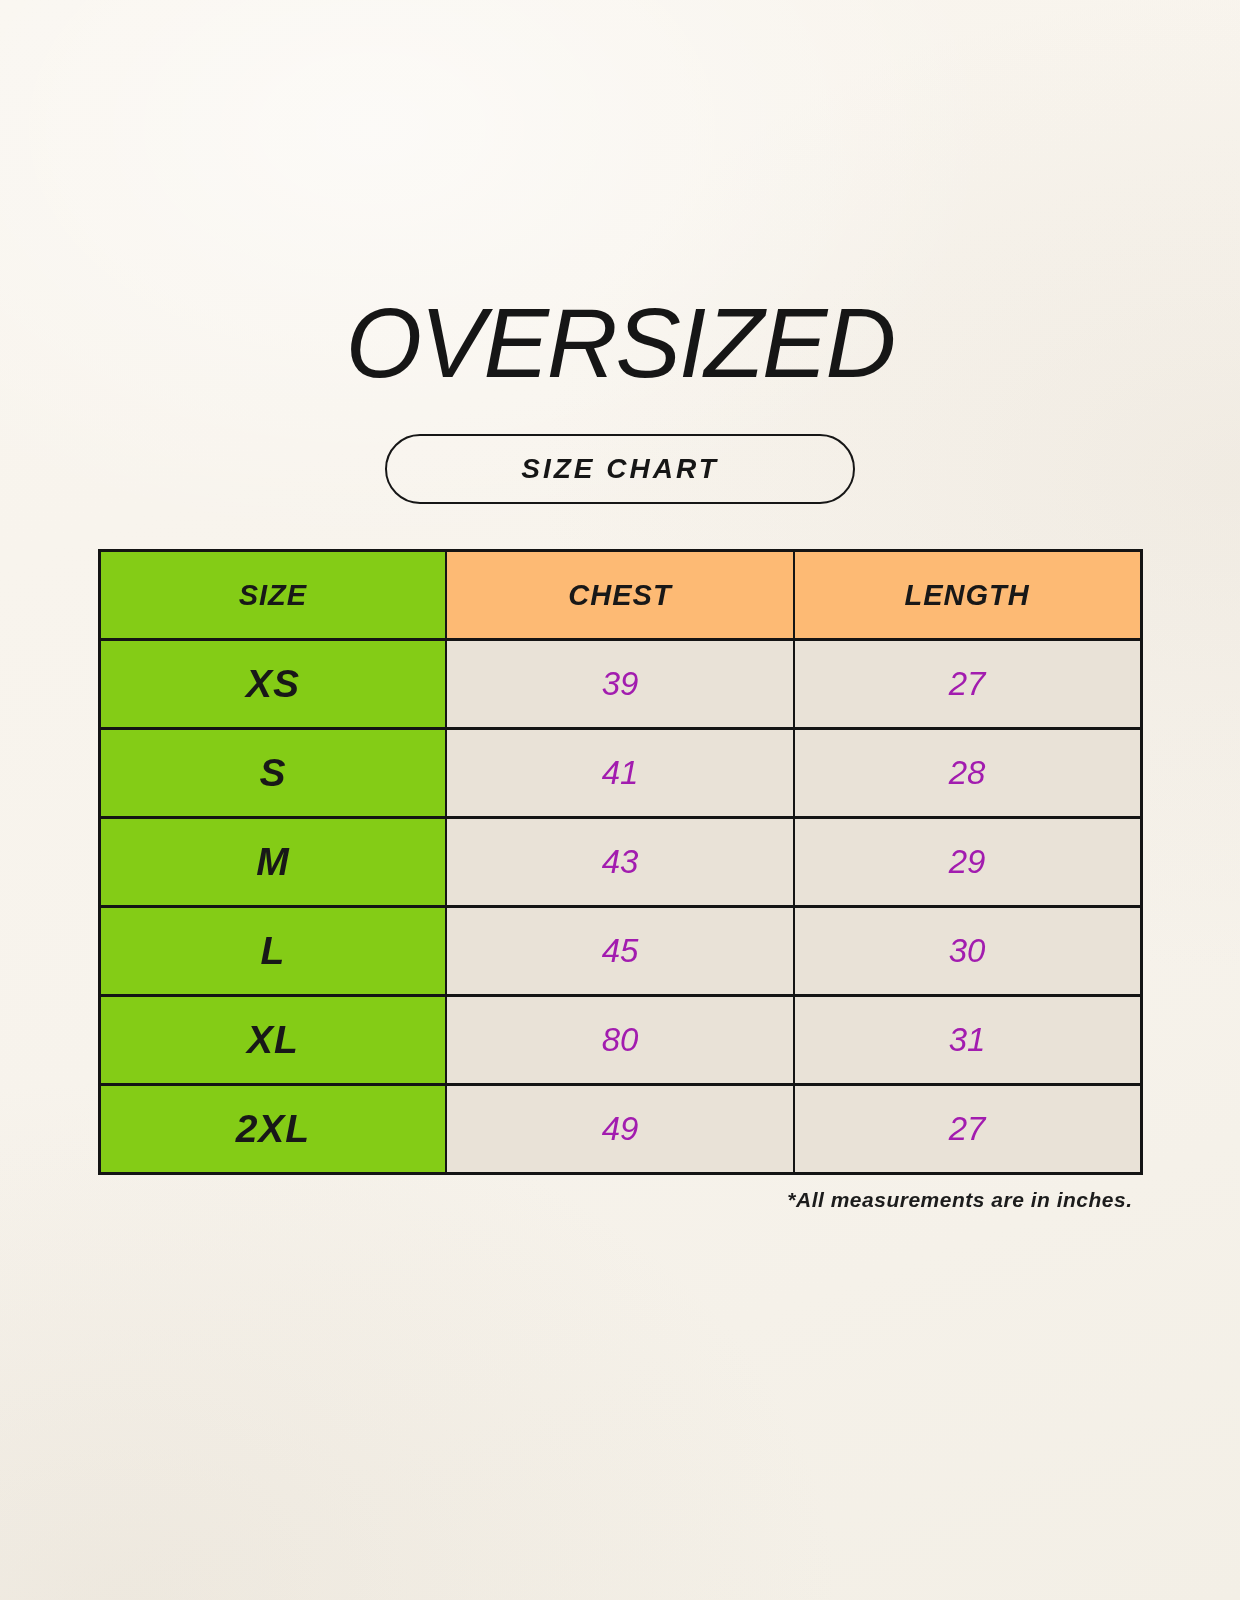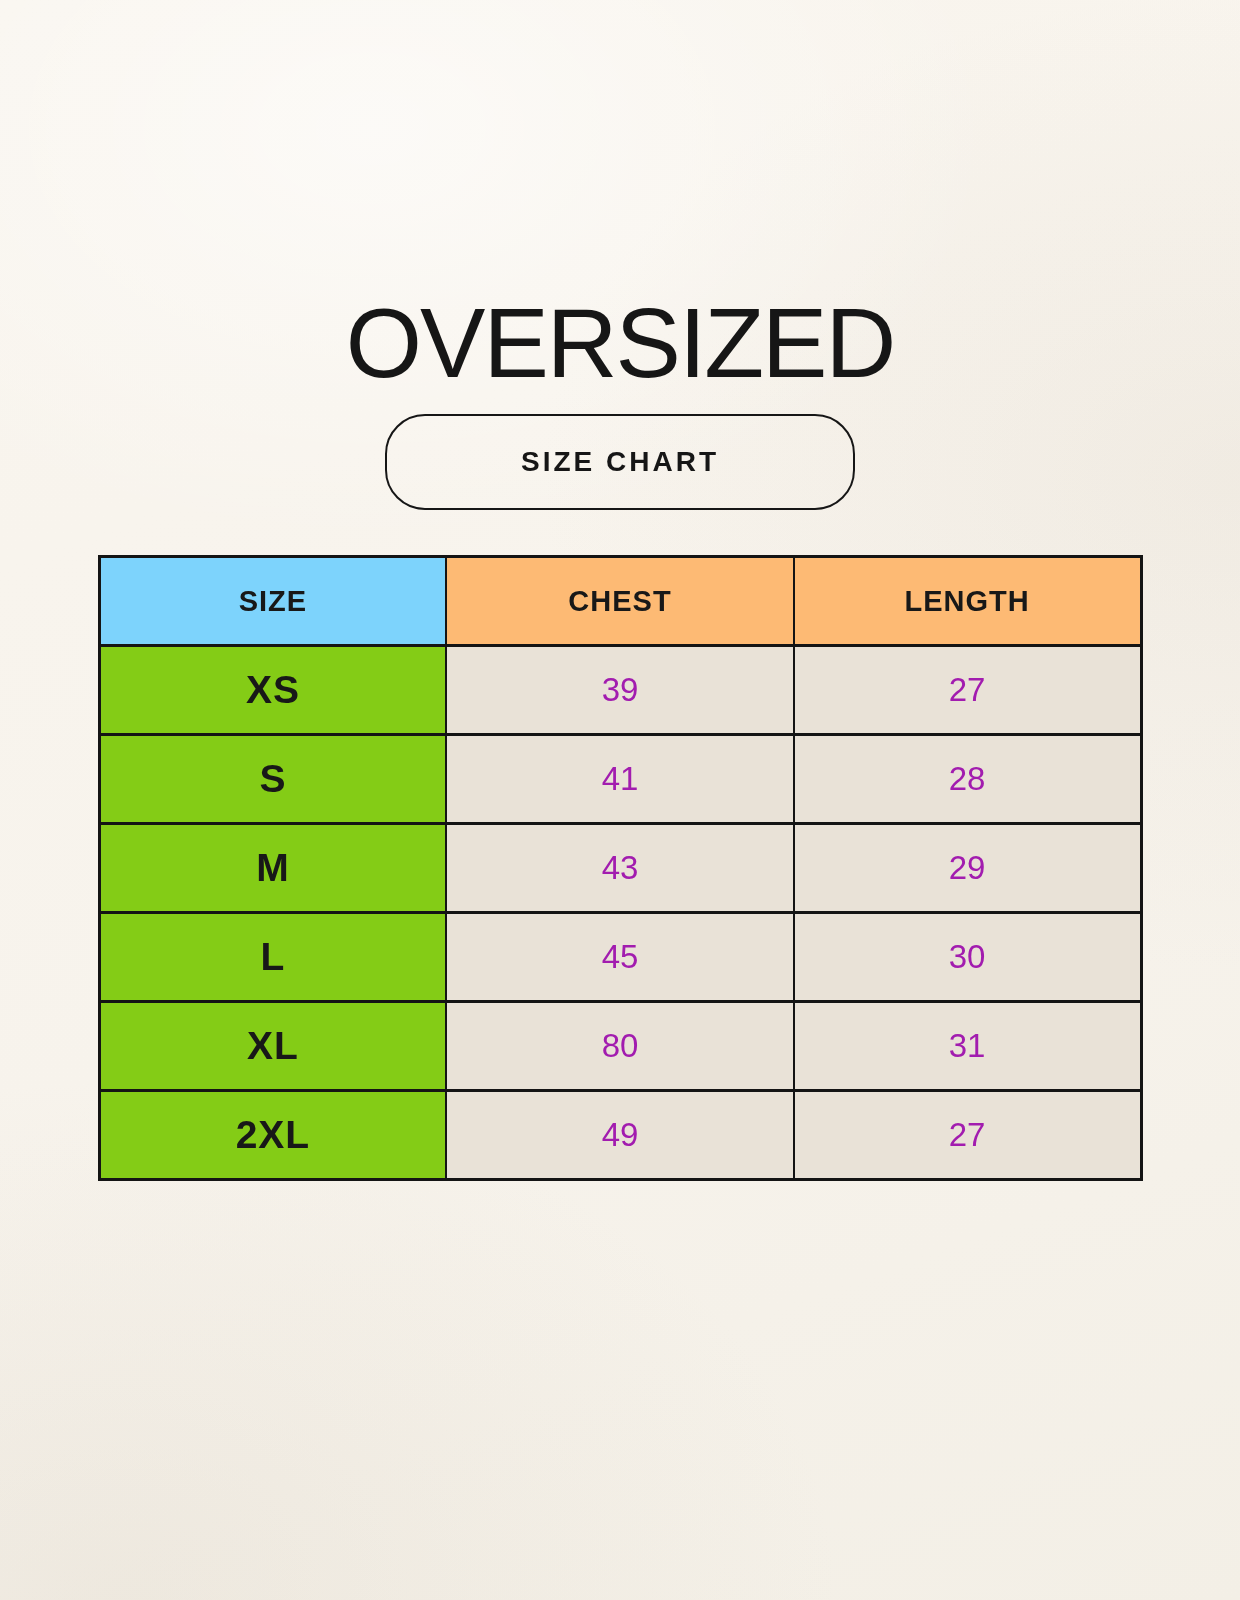--- a/index.html
+++ b/index.html
@@ -16,39 +16,40 @@
       radial-gradient(ellipse 900px 600px at 30% 8%, rgba(255,255,255,0.55), rgba(255,255,255,0) 70%),
       radial-gradient(ellipse 1000px 700px at 100% 30%, rgba(219,210,196,0.25), rgba(219,210,196,0) 70%),
       radial-gradient(ellipse 1100px 800px at 10% 100%, rgba(219,210,196,0.28), rgba(219,210,196,0) 65%),
       linear-gradient(160deg, #f9f5ee 0%, #f7f3ec 55%, #f3efe6 100%);
     overflow: hidden;
   }
   .page {
     width: 1240px;
     height: 1600px;
     position: relative;
+    font-style: italic;
   }
   .title {
     margin: 0;
     padding-top: 296px;
     text-align: center;
     font-size: 98px;
     line-height: 0.96;
     font-weight: 400;
     letter-spacing: -2px;
     color: #161616;
   }
   .title .line {
     display: block;
   }
   .pill {
     box-sizing: border-box;
     width: 470px;
-    height: 96px;
-    margin: 24px auto 0 auto;
+    height: 70px;
+    margin: 44px auto 0 auto;
     border: 2.5px solid #161616;
     border-radius: 40px;
     background: transparent;
     display: flex;
     align-items: center;
     justify-content: center;
     font-size: 28px;
     font-weight: 700;
     letter-spacing: 3px;
     color: #161616;
@@ -74,21 +75,21 @@
     border-top: 3px solid #141414;
     border-bottom: 3px solid #141414;
     padding: 0;
   }
   th.hdr {
     font-size: 29px;
     font-weight: 700;
     letter-spacing: 1px;
     color: #181818;
   }
-  th.hdr-size   { background: #7dd3fc; }
+  th.hdr-size   { background: #84cc16; }
   th.hdr-accent { background: #fdba74; }
   td.cell-size {
     background: #84cc16;
     font-size: 39px;
     font-weight: 700;
     letter-spacing: 1px;
     color: #181818;
   }
   td.cell-data {
     background: #e9e2d7;
@@ -158,14 +159,15 @@
         </tr>
         <tr>
           <td class="cell-size">2XL</td>
           <td class="cell-data">49</td>
           <td class="cell-data">27</td>
         </tr>
       </tbody>
     </table>
   </div>
 
+  <div class="footnote">*All measurements are in inches.</div>
 
 </div>
 
 </body></html>

